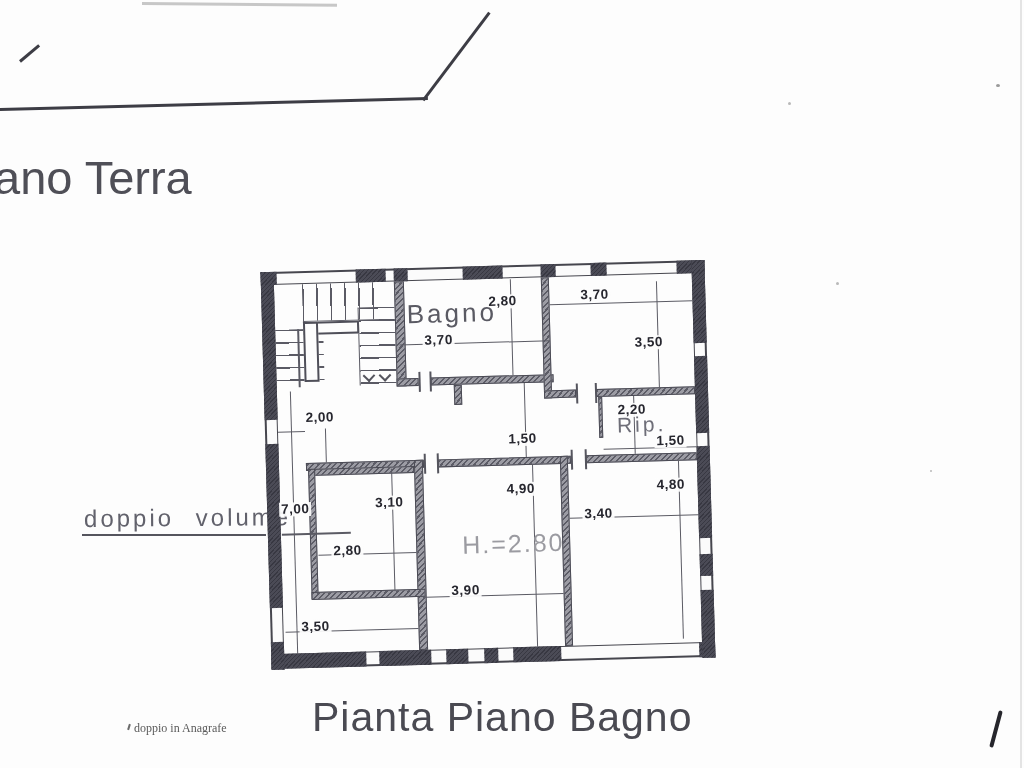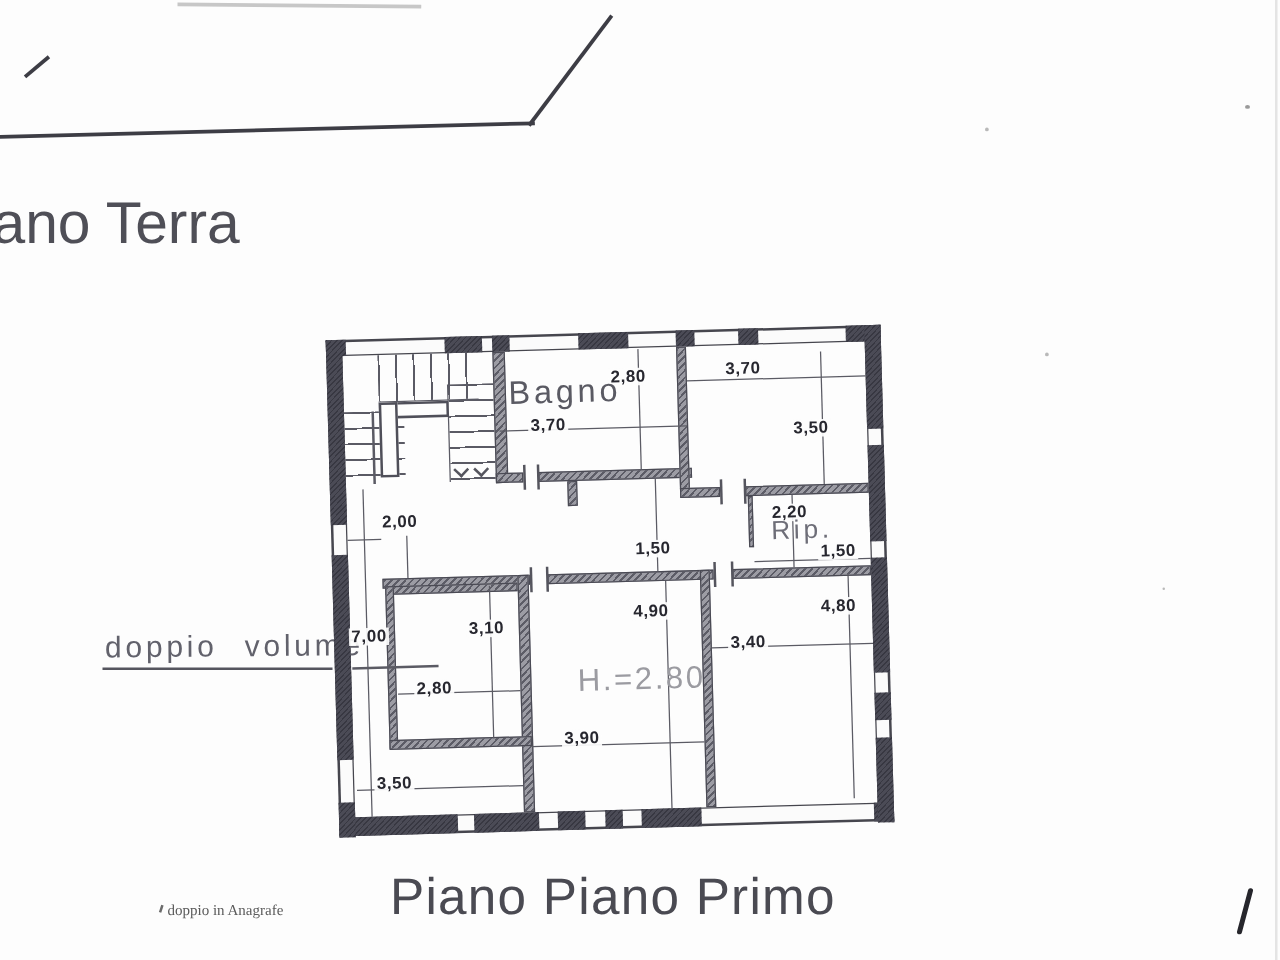--- a/index.html
+++ b/index.html
@@ -155,18 +155,18 @@
     <div class="dim" style="left:238px;top:217px;">4,90</div>
     <div class="dim" style="left:180px;top:317px;">3,90</div>
     <div class="dim" style="left:315px;top:244px;">3,40</div>
     <div class="dim" style="left:388px;top:217px;">4,80</div>
 
     <div class="room-label" style="left:145px;top:33px;font-size:26px;">Bagno</div>
     <div class="room-label" style="left:352px;top:152px;font-size:21px;color:#6e6e78;">Rip.</div>
     <div class="room-label" style="left:194px;top:266px;font-size:25px;color:#9b9ba1;letter-spacing:2px;">H.=2.80</div>
   </div>
 
-  <div class="abs" style="left:312px;top:694px;font-size:41px;letter-spacing:1px;color:#4a4a52;">Piano Piano Primo</div>
+  <div class="abs" style="left:312px;top:694px;font-size:41px;letter-spacing:1px;color:#4a4a52;">Pianta Piano Bagno</div>
   <div class="abs" style="left:128px;top:724px;width:2px;height:6px;background:#6b6b6b;transform:rotate(18deg);"></div>
   <div class="abs" style="left:134px;top:721px;font-size:12px;font-family:'Liberation Serif',serif;color:#5a5a5a;">doppio in Anagrafe</div>
   <div class="abs" style="left:994px;top:710px;width:4px;height:38px;background:#26262c;border-radius:2px;transform:rotate(15deg);"></div>
 
 </div>
 
 </body></html>

